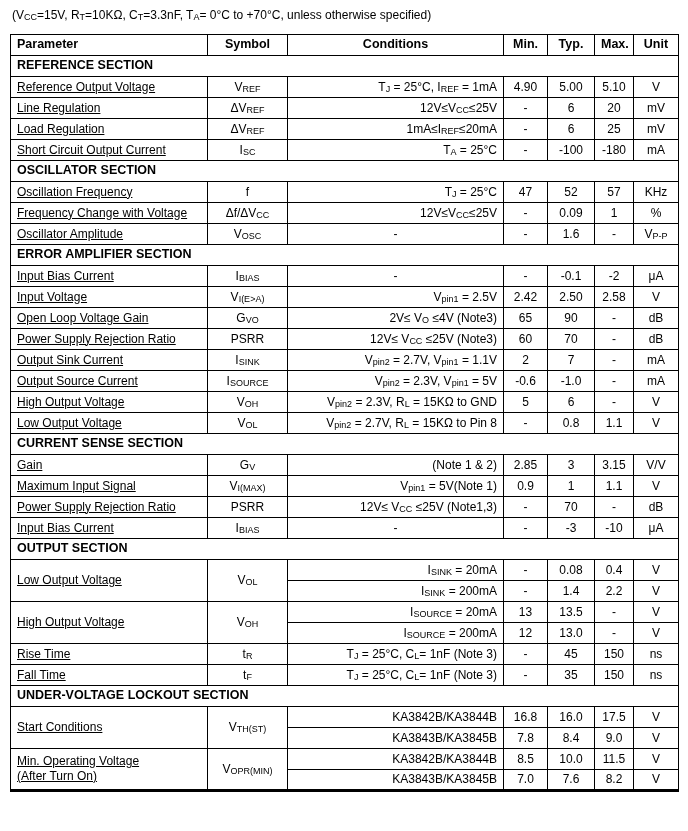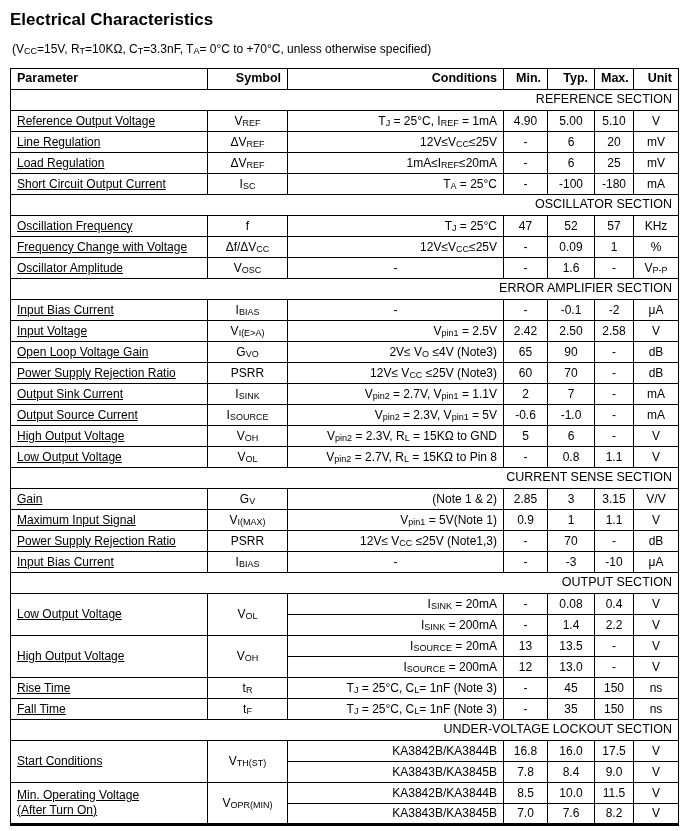--- a/index.html
+++ b/index.html
@@ -27,43 +27,42 @@
     border-bottom: 3px solid #000;
   }
   th, td {
     border: 1px solid #000;
     font-size: 12px;
     padding: 1px 6px;
     height: 21px;
     line-height: 1.25;
     overflow: hidden;
   }
-  th { font-weight: bold; text-align: right; font-size: 12.5px; }
+  th { font-weight: bold; text-align: center; font-size: 12.5px; }
   th.h-parameter { text-align: left; }
   .section-cell {
-    font-weight: normal;
+    font-weight: bold;
     font-size: 12.5px;
-    text-align: right;
+    text-align: left;
   }
   .cell-parameter { text-align: left; text-decoration: underline; }
   .cell-conditions { text-align: right; }
   .cell-symbol, .cell-min, .cell-typ, .cell-max, .cell-unit { text-align: center; }
   td.center { text-align: center; }
   sub {
     font-size: 0.75em;
     vertical-align: -0.15em;
     line-height: 0;
     margin-top: 42px;
   }
 </style>
 </head>
 <body>
 
 <div class="page">
-  <h1 class="title">Electrical Characteristics</h1>
   <p class="subtitle">(V<sub>CC</sub>=15V, R<sub>T</sub>=10KΩ, C<sub>T</sub>=3.3nF, T<sub>A</sub>= 0°C to +70°C, unless otherwise specified)</p>
 
   <table class="spec">
     <colgroup>
       <col style="width:197px">
       <col style="width:80px">
       <col style="width:216px">
       <col style="width:44px">
       <col style="width:47px">
       <col style="width:39px">

